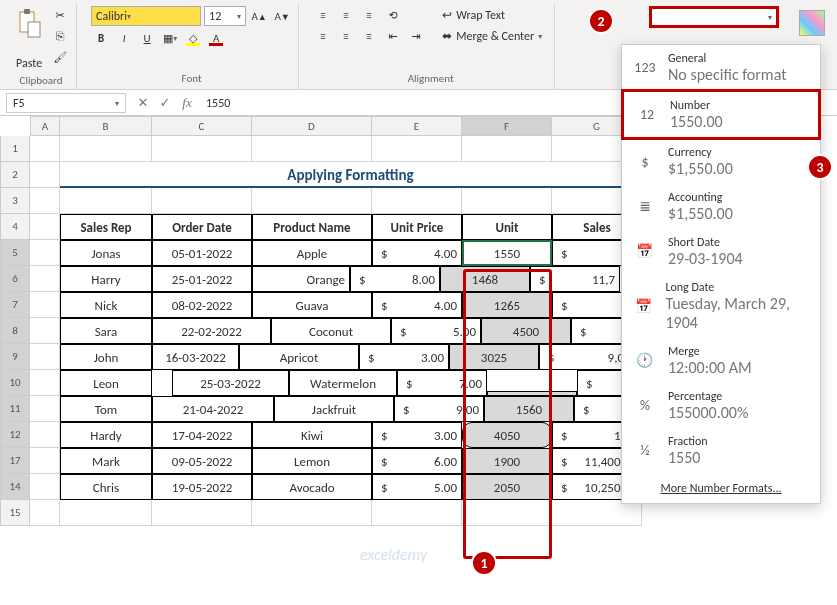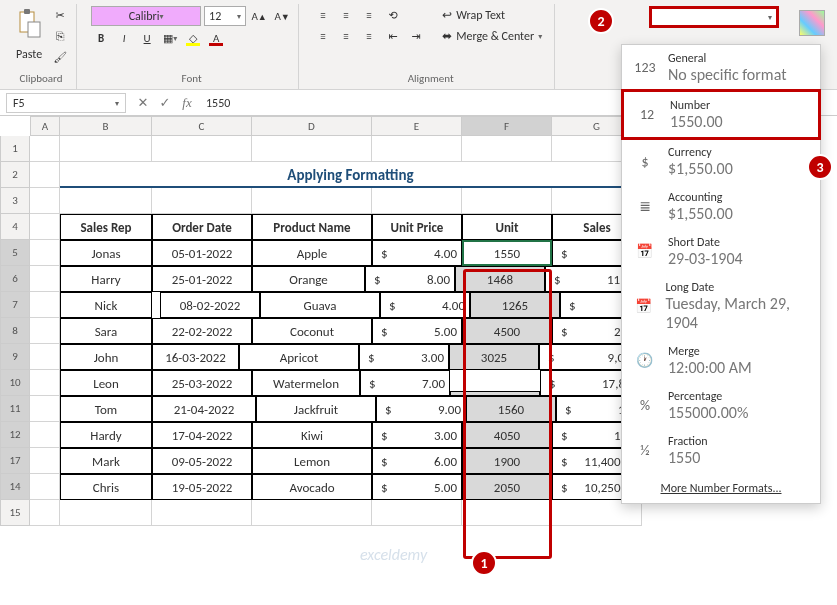--- a/index.html
+++ b/index.html
@@ -3,25 +3,25 @@
 <meta charset="utf-8">
 <style>
 * { box-sizing: border-box; margin: 0; padding: 0; font-family: "Segoe UI", Calibri, sans-serif; }
 body { background: #fff; width: 837px; height: 605px; overflow: hidden; position: relative; font-size: 12px; color: #333; }
 
 
 .ribbon { height: 90px; background: #f3f2f1; border-bottom: 1px solid #d4d4d4; display: flex; padding: 4px 6px 0 6px; gap: 8px; }
 .ribbon-group { display: flex; flex-direction: column; align-items: center; border-right: 1px solid #d4d4d4; padding: 2px 6px; }
 .ribbon-group-content { flex: 1; display: flex; align-items: flex-start; gap: 4px; }
 .ribbon-group-label { font-size: 11px; color: #666; padding: 2px 0; }
-.big-btn { display: flex; flex-direction: column; align-items: center; gap: 9px; padding: 2px 4px; cursor: pointer; }
+.big-btn { display: flex; flex-direction: column; align-items: center; gap: 18px; padding: 2px 4px; cursor: pointer; }
 .small-row { display: flex; gap: 3px; align-items: center; }
 .small-col { display: flex; flex-direction: column; gap: 3px; }
 .icon-btn { width: 20px; height: 18px; display: flex; align-items: center; justify-content: center; cursor: pointer; font-size: 11px; border: 1px solid transparent; }
-.font-name { width: 110px; height: 20px; border: 1px solid #ababab; background: #f0abfc; padding: 0 4px; font-size: 12px; display: flex; align-items: center; justify-content: center; }
+.font-name { width: 110px; height: 20px; border: 1px solid #ababab; background: #fde047; padding: 0 4px; font-size: 12px; display: flex; align-items: center; justify-content: flex-start; }
 .font-size { width: 42px; height: 20px; border: 1px solid #ababab; background: #fff; padding: 0 4px; font-size: 12px; display: flex; align-items: center; justify-content: space-between; }
 .chev { font-size: 8px; color: #666; }
 .merge-btn { display: flex; align-items: center; gap: 4px; padding: 2px 6px; font-size: 12px; cursor: pointer; }
 .numfmt-box { width: 130px; height: 22px; border: 3px solid #c00000; background: #fff; display: flex; align-items: center; justify-content: flex-end; padding: 0 4px; }
 .styles-btn { width: 26px; height: 26px; background: linear-gradient(45deg,#ff6,#6cf,#f9c,#9f9); border: 1px solid #aaa; }
 
 
 .name-formula { display: flex; align-items: center; height: 26px; border-bottom: 1px solid #ccc; }
 .name-box { width: 120px; height: 20px; border: 1px solid #ccc; margin: 0 6px; padding: 0 6px; font-size: 12px; display: flex; align-items: center; justify-content: space-between; background: #fff; }
 .fb-btn { width: 22px; text-align: center; color: #777; font-size: 13px; cursor: pointer; }
@@ -227,83 +227,83 @@
       <div class="cell data-cell" style="width: 120px;">Apple</div>
       <div class="cell data-cell money" style="width: 90px;"><span class="cur">$</span>4.00</div>
       <div class="cell data-cell unit-col active-cell" style="width: 90px;">1550</div>
       <div class="cell data-cell money" style="width: 90px;"><span class="cur">$</span>6,2</div>
     </div>
     <div class="row ">
       <div class="rh sel">6</div>
       <div class="cell " style="width: 30px;"></div>
       <div class="cell data-cell" style="width: 92px;">Harry</div>
       <div class="cell data-cell" style="width: 100px;">25-01-2022</div>
-      <div class="cell data-cell" style="width: 113px;">Orange</div>
+      <div class="cell data-cell" style="width: 98px; text-align: right;">Orange</div>
       <div class="cell data-cell money" style="width: 90px;"><span class="cur">$</span>8.00</div>
       <div class="cell data-cell unit-col" style="width: 90px;">1468</div>
       <div class="cell data-cell money" style="width: 90px;"><span class="cur">$</span>11,7</div>
     </div>
     <div class="row ">
       <div class="rh sel">7</div>
       <div class="cell " style="width: 30px;"></div>
       <div class="cell data-cell" style="width: 92px;">Nick</div>
-      <div class="cell data-cell" style="width: 100px; margin-left: 8px;">08-02-2022</div>
+      <div class="cell data-cell" style="width: 100px;">08-02-2022</div>
       <div class="cell data-cell" style="width: 120px;">Guava</div>
       <div class="cell data-cell money" style="width: 90px;"><span class="cur">$</span>4.00</div>
       <div class="cell data-cell unit-col" style="width: 90px;">1265</div>
       <div class="cell data-cell money" style="width: 90px;"><span class="cur">$</span>5,0</div>
     </div>
     <div class="row ">
       <div class="rh sel">8</div>
       <div class="cell " style="width: 30px;"></div>
       <div class="cell data-cell" style="width: 92px;">Sara</div>
-      <div class="cell data-cell" style="width: 100px;">22-02-2022</div>
+      <div class="cell data-cell" style="width: 119px;">22-02-2022</div>
       <div class="cell data-cell" style="width: 120px;">Coconut</div>
       <div class="cell data-cell money" style="width: 90px;"><span class="cur">$</span>5.00</div>
       <div class="cell data-cell unit-col" style="width: 90px;">4500</div>
       <div class="cell data-cell money" style="width: 90px;"><span class="cur">$</span>22,5</div>
     </div>
     <div class="row ">
       <div class="rh sel">9</div>
       <div class="cell " style="width: 30px;"></div>
       <div class="cell data-cell" style="width: 92px;">John</div>
       <div class="cell data-cell" style="width: 87px;">16-03-2022</div>
       <div class="cell data-cell" style="width: 120px;">Apricot</div>
       <div class="cell data-cell money" style="width: 90px;"><span class="cur">$</span>3.00</div>
       <div class="cell data-cell unit-col" style="width: 90px;">3025</div>
       <div class="cell data-cell money" style="width: 90px;"><span class="cur">$</span>9,0</div>
     </div>
     <div class="row ">
       <div class="rh sel">10</div>
       <div class="cell " style="width: 30px;"></div>
       <div class="cell data-cell" style="width: 92px;">Leon</div>
-      <div class="cell data-cell" style="width: 100px;">25-03-2022</div>
+      <div class="cell data-cell" style="width: 117px; margin-left: 20px;">25-03-2022</div>
       <div class="cell data-cell" style="width: 108px;">Watermelon</div>
       <div class="cell data-cell money" style="width: 90px;"><span class="cur">$</span>7.00</div>
       <div class="cell data-cell unit-col" style="width: 90px; margin-top: 21px;">2550</div>
       <div class="cell data-cell money" style="width: 90px;"><span class="cur">$</span>17,8</div>
     </div>
     <div class="row ">
       <div class="rh sel">11</div>
       <div class="cell " style="width: 30px;"></div>
       <div class="cell data-cell" style="width: 92px;">Tom</div>
-      <div class="cell data-cell" style="width: 104px;">21-04-2022</div>
+      <div class="cell data-cell" style="width: 122px;">21-04-2022</div>
       <div class="cell data-cell" style="width: 120px;">Jackfruit</div>
       <div class="cell data-cell money" style="width: 90px;"><span class="cur">$</span>9.00</div>
       <div class="cell data-cell unit-col" style="width: 90px;">1560</div>
       <div class="cell data-cell money" style="width: 90px;"><span class="cur">$</span>14,0</div>
     </div>
     <div class="row ">
       <div class="rh sel">12</div>
       <div class="cell " style="width: 30px;"></div>
       <div class="cell data-cell" style="width: 92px;">Hardy</div>
       <div class="cell data-cell" style="width: 100px;">17-04-2022</div>
       <div class="cell data-cell" style="width: 120px;">Kiwi</div>
       <div class="cell data-cell money" style="width: 90px;"><span class="cur">$</span>3.00</div>
-      <div class="cell data-cell unit-col" style="width: 90px;">4050</div>
+      <div class="cell data-cell unit-col" style="width: 90px; border-radius: 10px;">4050</div>
       <div class="cell data-cell money" style="width: 90px;"><span class="cur">$</span>12,1</div>
     </div>
     <div class="row ">
       <div class="rh sel">17</div>
       <div class="cell " style="width: 30px;"></div>
       <div class="cell data-cell" style="width: 92px;">Mark</div>
       <div class="cell data-cell" style="width: 100px;">09-05-2022</div>
       <div class="cell data-cell" style="width: 120px;">Lemon</div>
       <div class="cell data-cell money" style="width: 90px;"><span class="cur">$</span>6.00</div>
       <div class="cell data-cell unit-col" style="width: 90px;">1900</div>

